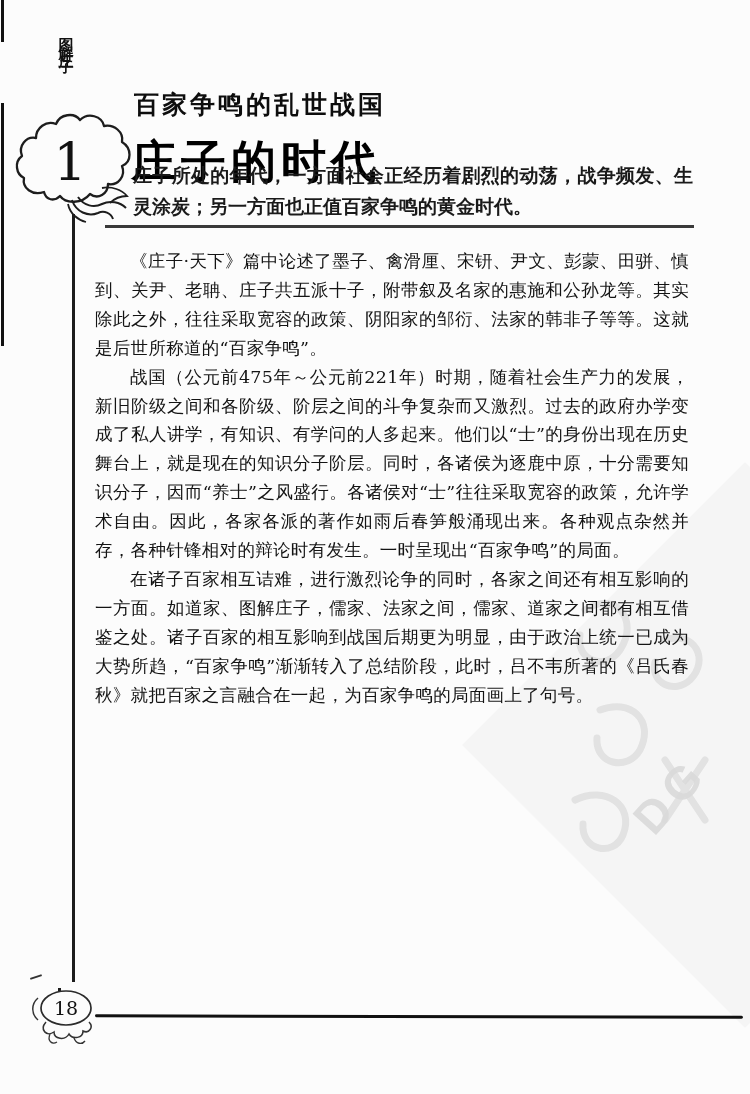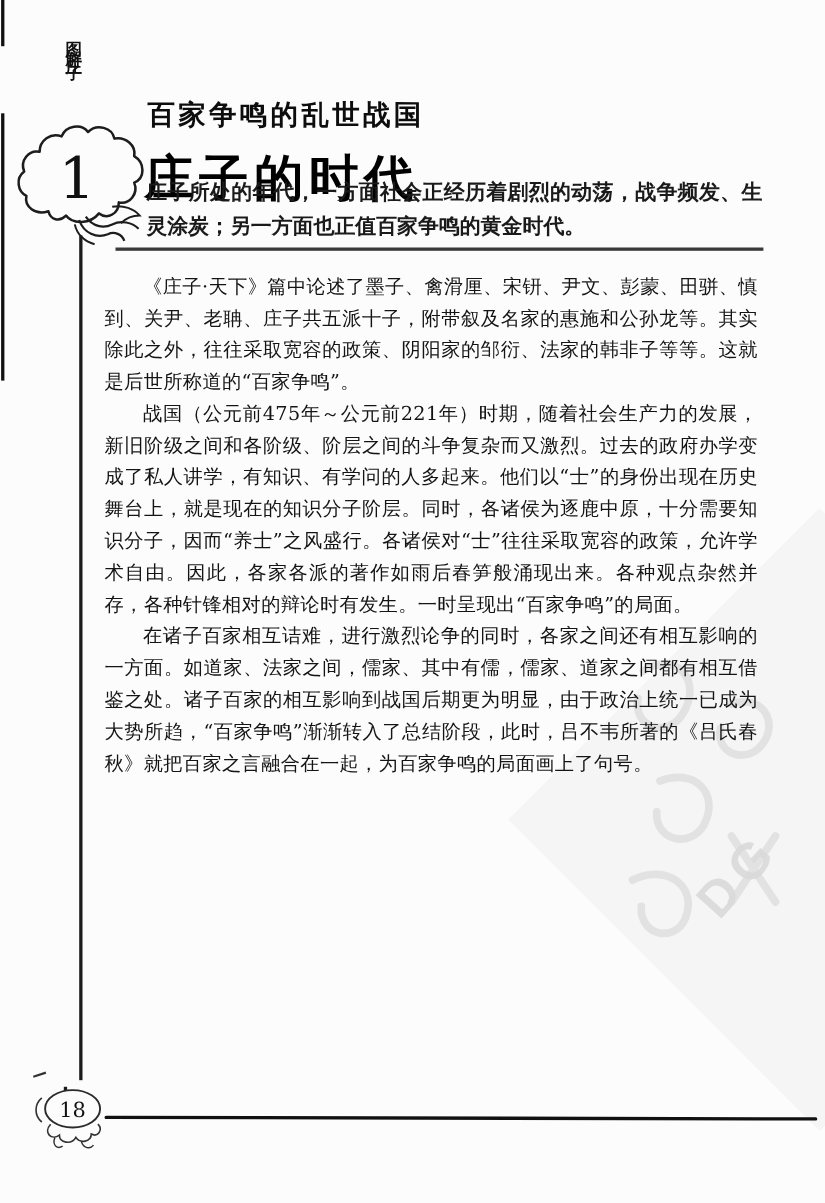--- a/index.html
+++ b/index.html
@@ -125,17 +125,17 @@
     <div class="bottom-rule"></div>
 
     <div class="kicker">百家争鸣的乱世战国</div>
     <div class="page-title">庄子的时代</div>
     <div class="intro">庄子所处的年代，一方面社会正经历着剧烈的动荡，战争频发、生灵涂炭；另一方面也正值百家争鸣的黄金时代。</div>
     <div class="intro-rule"></div>
 
     <div class="article">
       <p>《庄子·天下》篇中论述了墨子、禽滑厘、宋钘、尹文、彭蒙、田骈、慎到、关尹、老聃、庄子共五派十子，附带叙及名家的惠施和公孙龙等。其实除此之外，往往采取宽容的政策、阴阳家的邹衍、法家的韩非子等等。这就是后世所称道的“百家争鸣”。</p>
       <p>战国（公元前475年～公元前221年）时期，随着社会生产力的发展，新旧阶级之间和各阶级、阶层之间的斗争复杂而又激烈。过去的政府办学变成了私人讲学，有知识、有学问的人多起来。他们以“士”的身份出现在历史舞台上，就是现在的知识分子阶层。同时，各诸侯为逐鹿中原，十分需要知识分子，因而“养士”之风盛行。各诸侯对“士”往往采取宽容的政策，允许学术自由。因此，各家各派的著作如雨后春笋般涌现出来。各种观点杂然并存，各种针锋相对的辩论时有发生。一时呈现出“百家争鸣”的局面。</p>
-      <p>在诸子百家相互诘难，进行激烈论争的同时，各家之间还有相互影响的一方面。如道家、法家之间，儒家、其中有儒，儒家、道家之间都有相互借鉴之处。诸子百家的相互影响到战国后期更为明显，由于政治上统一已成为大势所趋，“百家争鸣”渐渐转入了总结阶段，此时，吕不韦所著的《吕氏春秋》就把百家之言融合在一起，为百家争鸣的局面画上了句号。</p>
+      <p>在诸子百家相互诘难，进行激烈论争的同时，各家之间还有相互影响的一方面。如道家、图解庄子，儒家、法家之间，儒家、道家之间都有相互借鉴之处。诸子百家的相互影响到战国后期更为明显，由于政治上统一已成为大势所趋，“百家争鸣”渐渐转入了总结阶段，此时，吕不韦所著的《吕氏春秋》就把百家之言融合在一起，为百家争鸣的局面画上了句号。</p>
     </div>
 
   </div>
 </div>
 
 </body></html>

